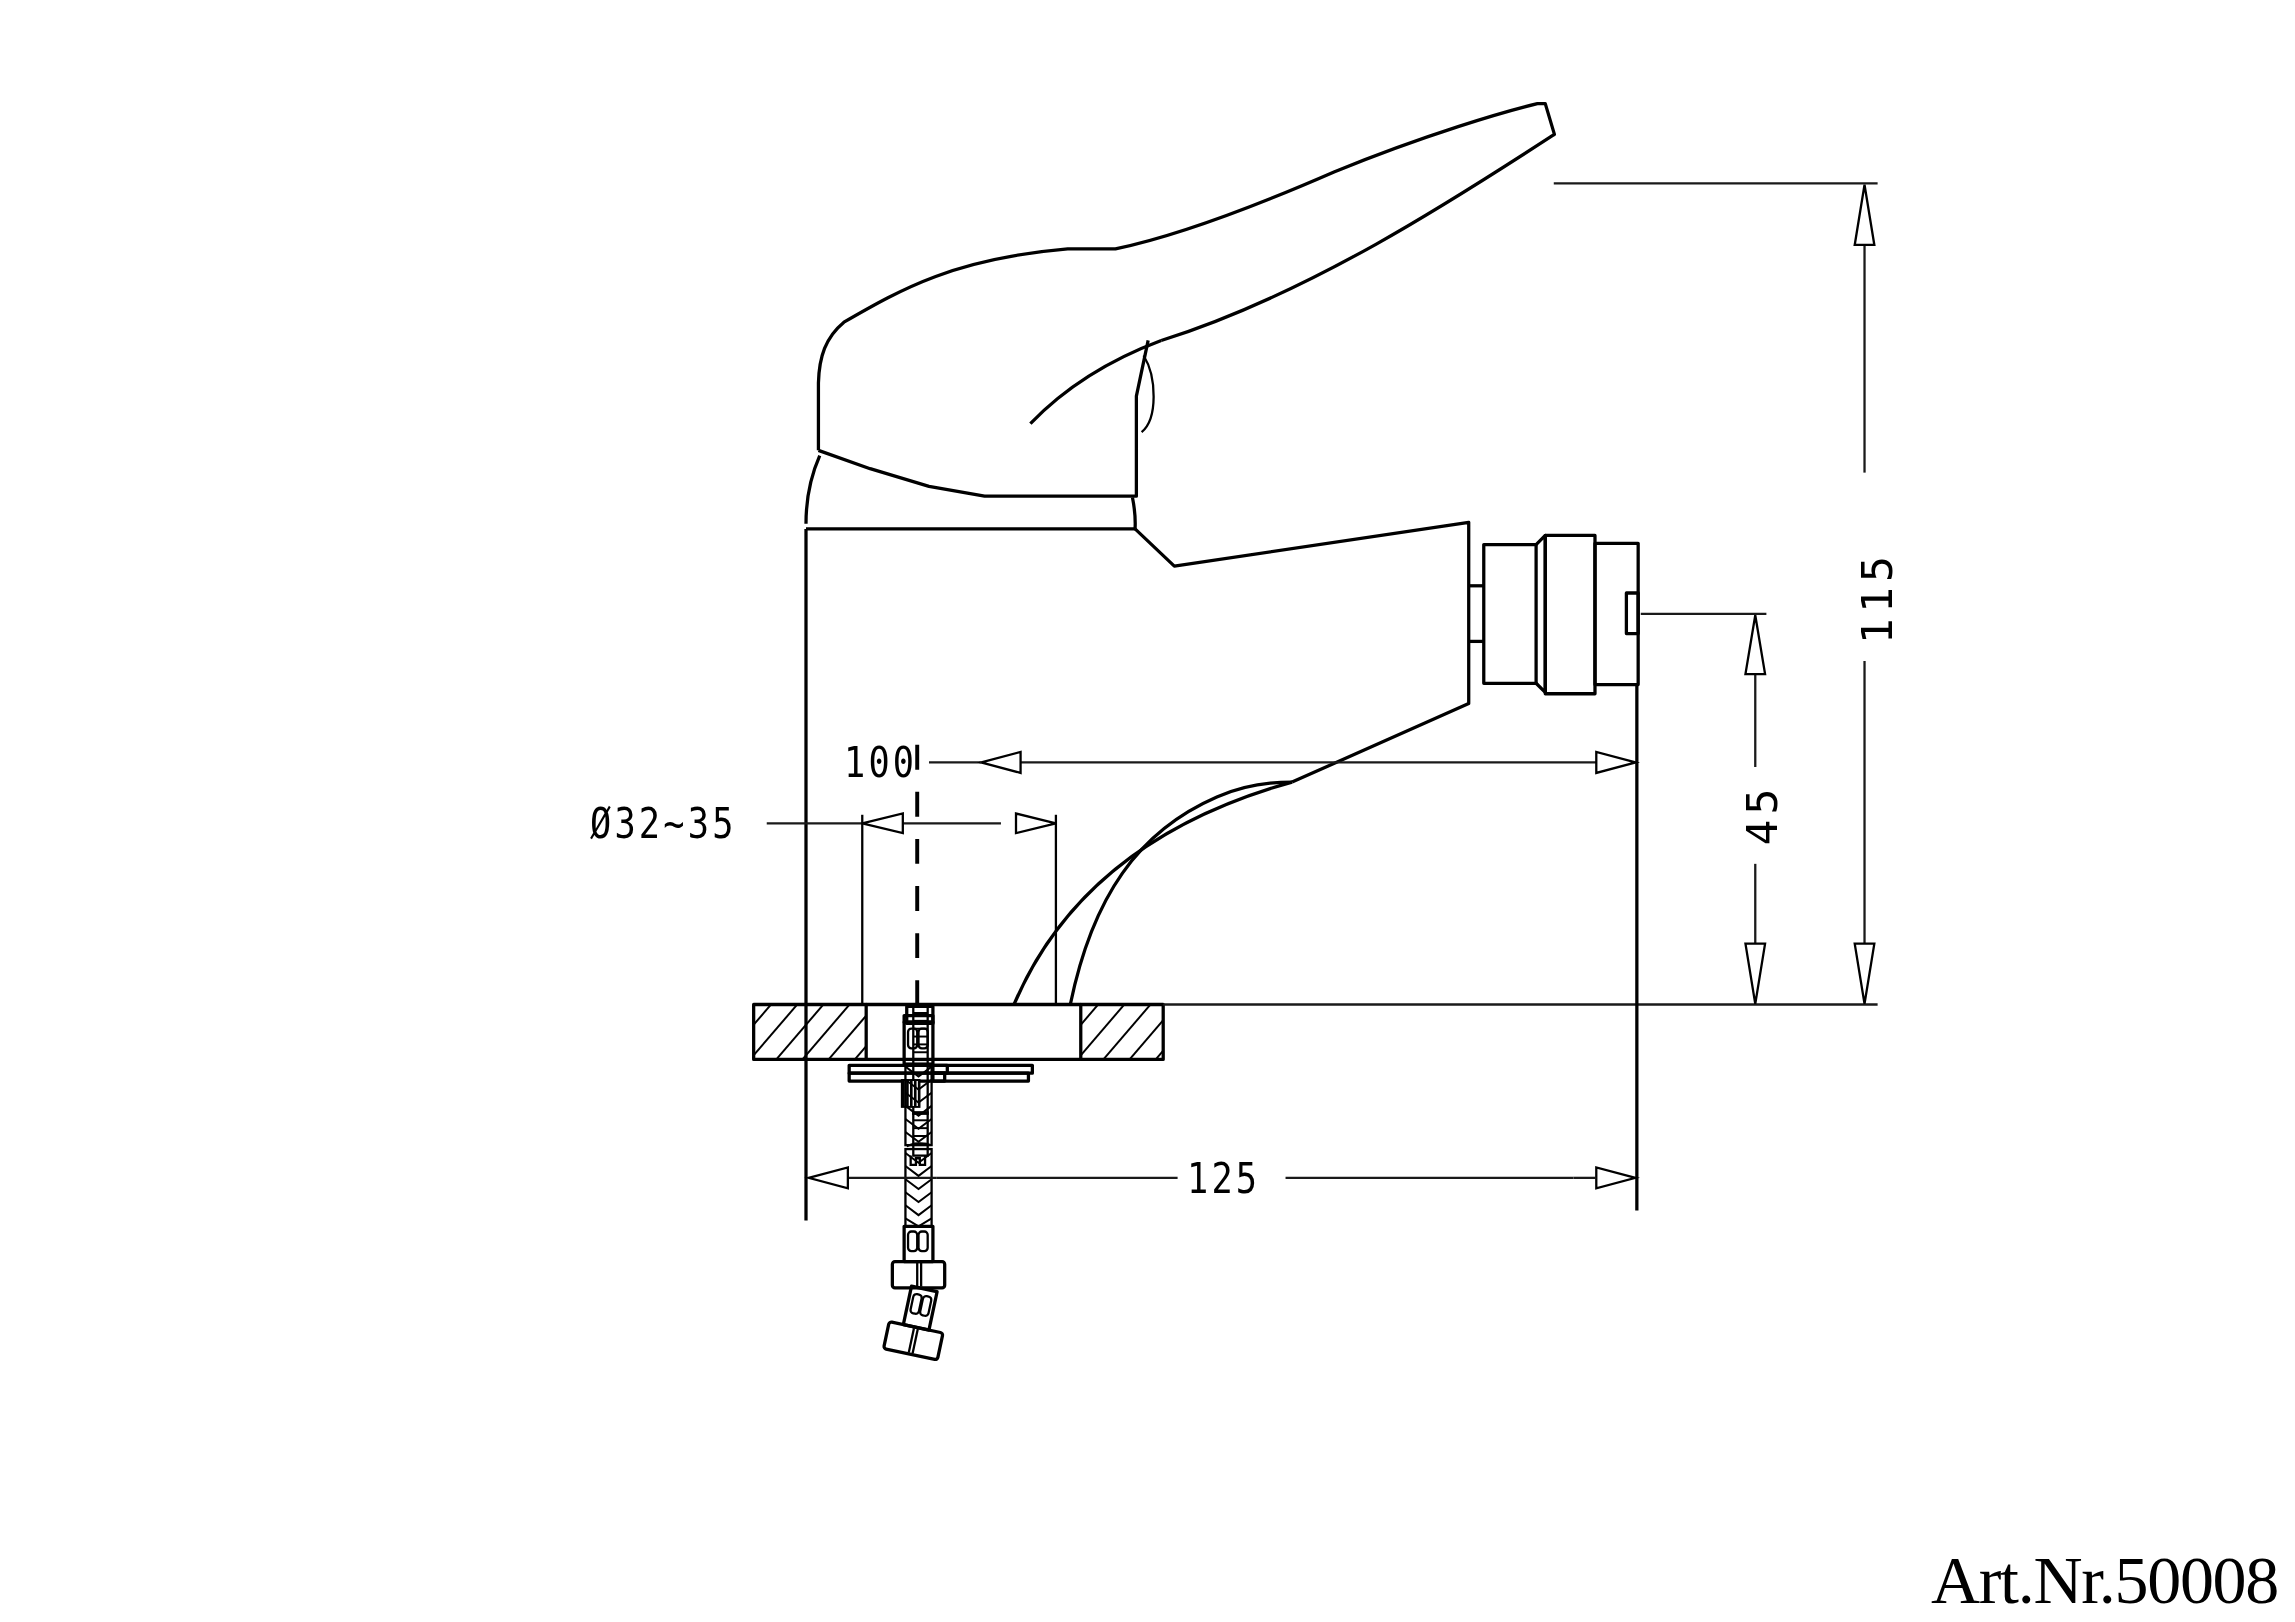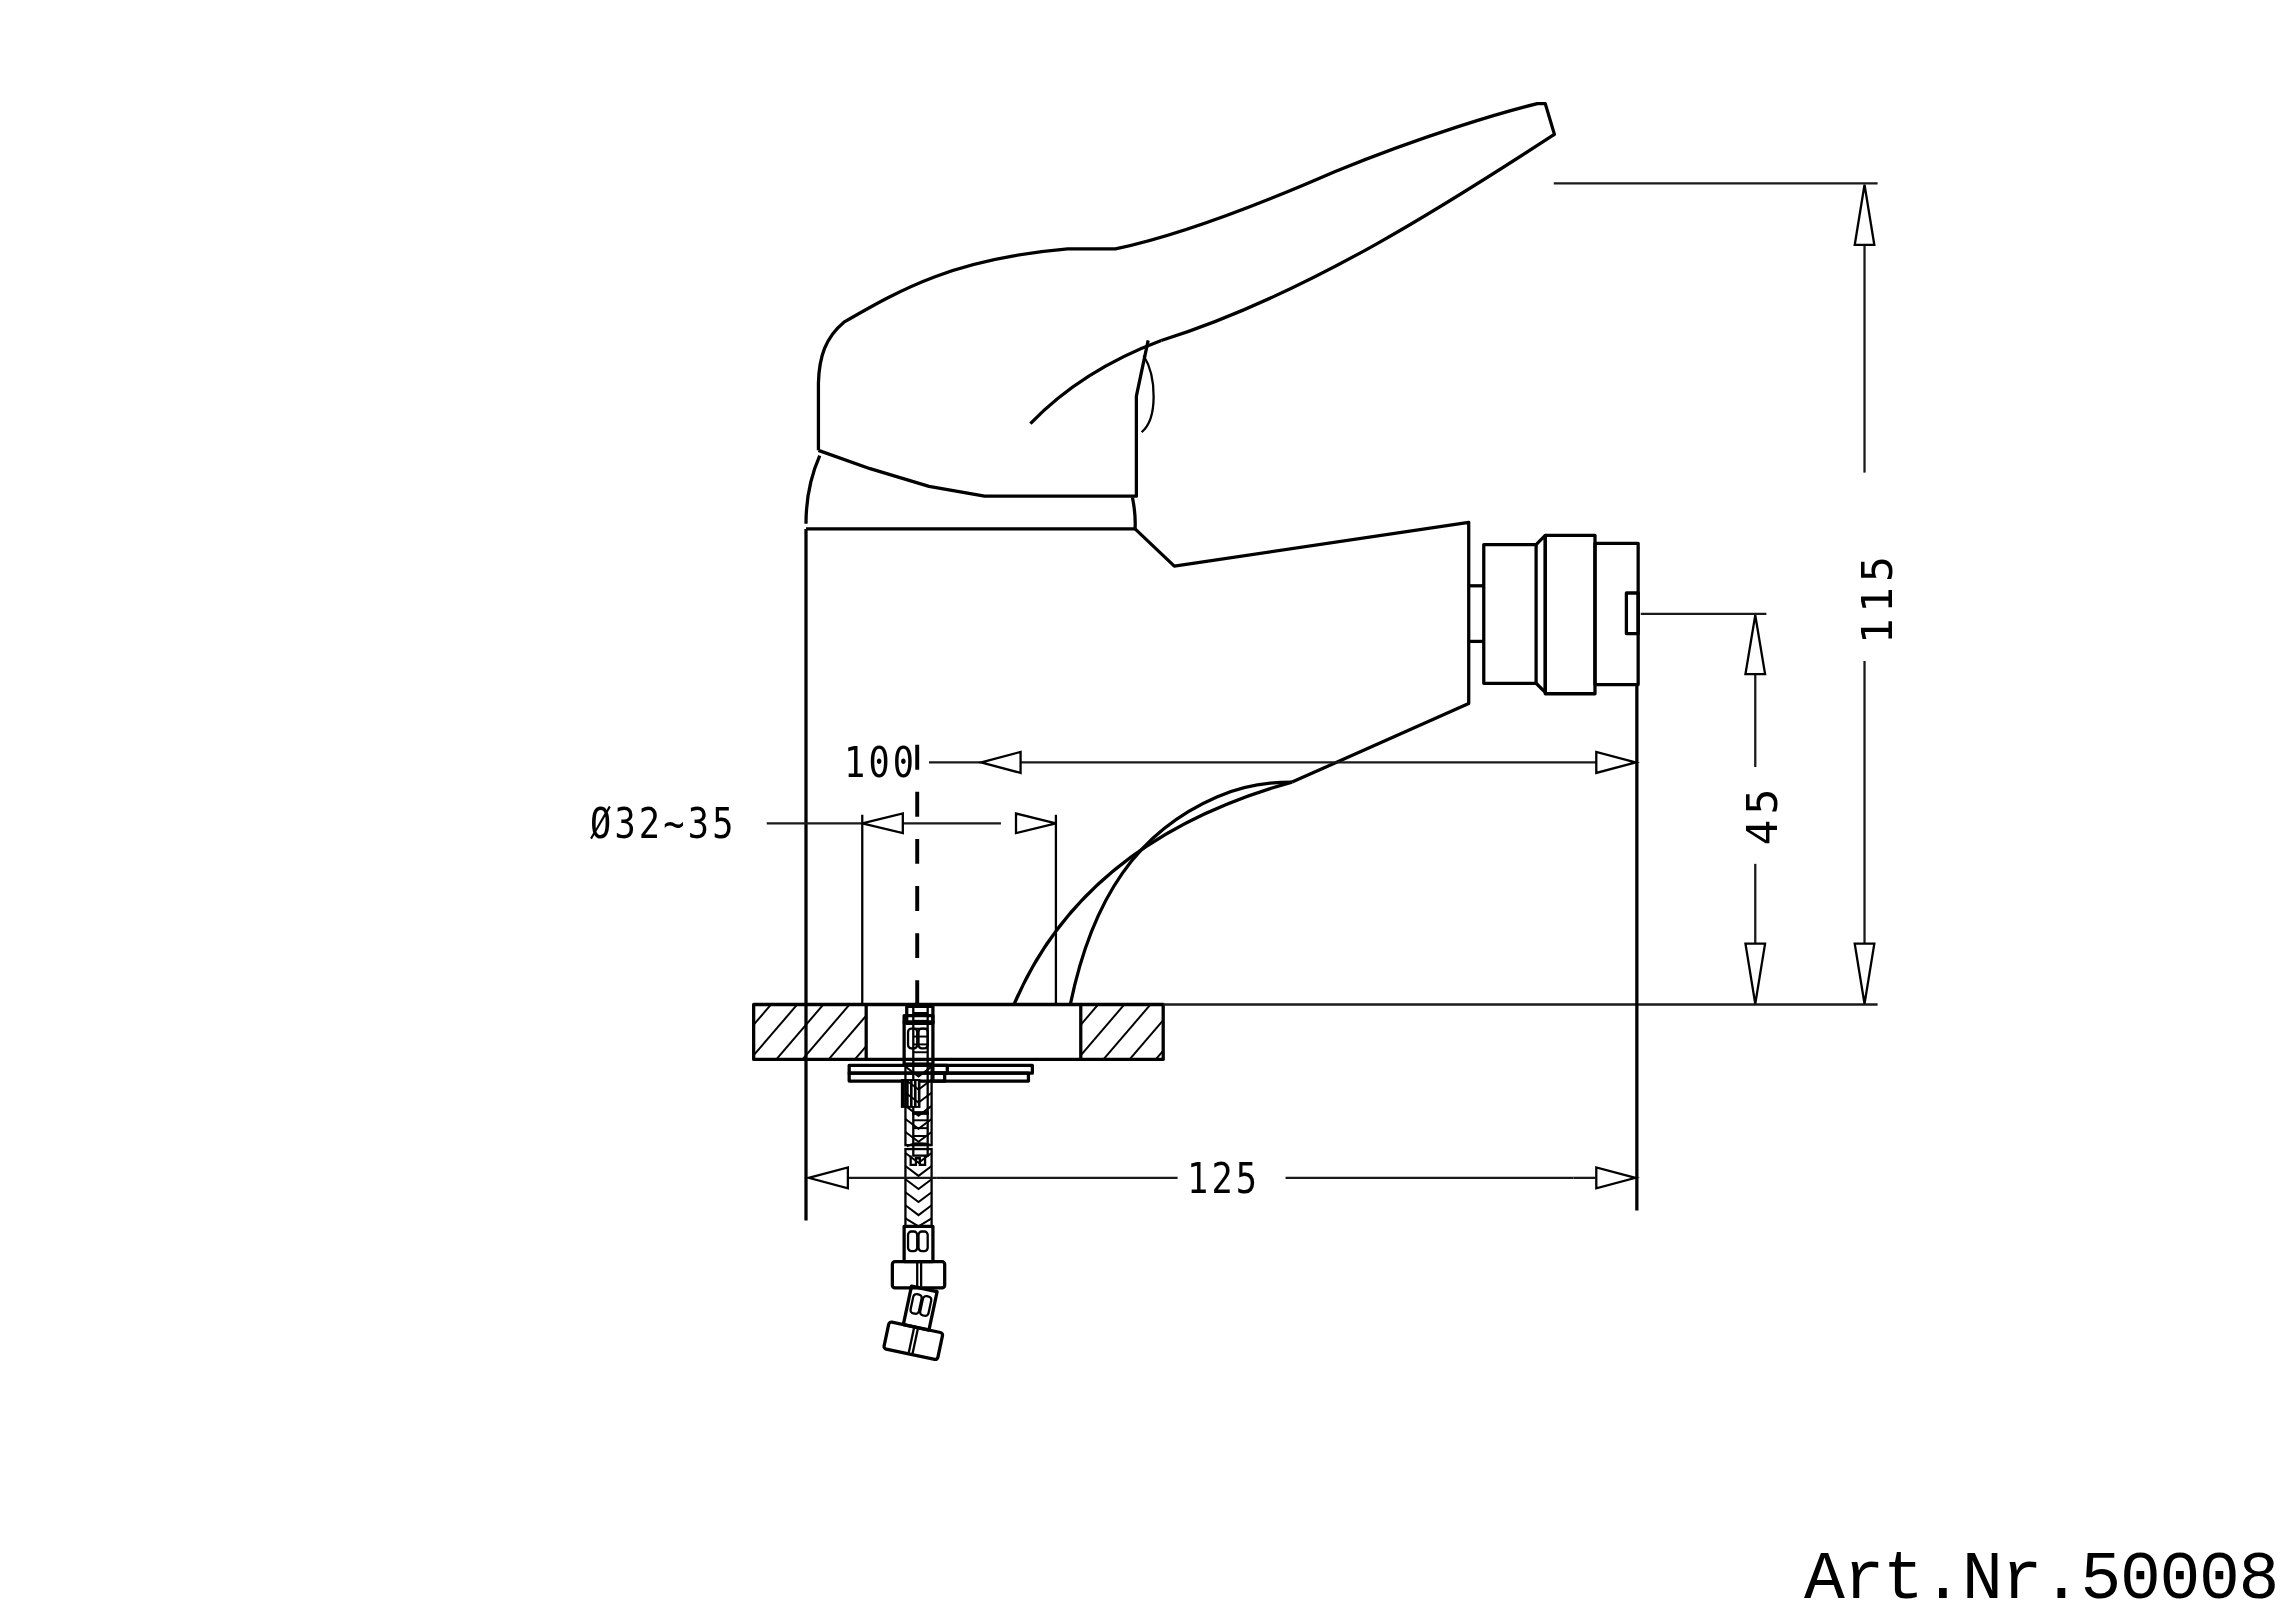--- a/index.html
+++ b/index.html
@@ -12,21 +12,21 @@
   .hatch { stroke: #000; stroke-width: 3; }
   .dash { stroke: #000; stroke-width: 6; stroke-dasharray: 38 34; fill: none; }
   .label {
     position: absolute; font-family: "DejaVu Sans Mono", "Liberation Mono", monospace;
     font-size: 43px; color: #000; line-height: 1; white-space: nowrap;
     transform-origin: left top; letter-spacing: 3.9px;
   }
   .label.narrow { transform: scaleX(0.82); }
   #artnr {
     position: absolute; right: 17px; top: 1546px;
-    font-family: Liberation Mono, monospace; font-size: 68px;
+    font-family: Liberation Serif, serif; font-size: 68px;
     color: #000; line-height: 1; letter-spacing: -1.3px;
   }
   .vlabel {
     position: absolute; font-family: "DejaVu Sans Mono", "Liberation Mono", monospace;
     font-size: 43px; color: #000; line-height: 1; white-space: nowrap;
     transform: rotate(-90deg); transform-origin: center center; letter-spacing: 5.2px;
   }
 </style>
 </head>
 <body>

